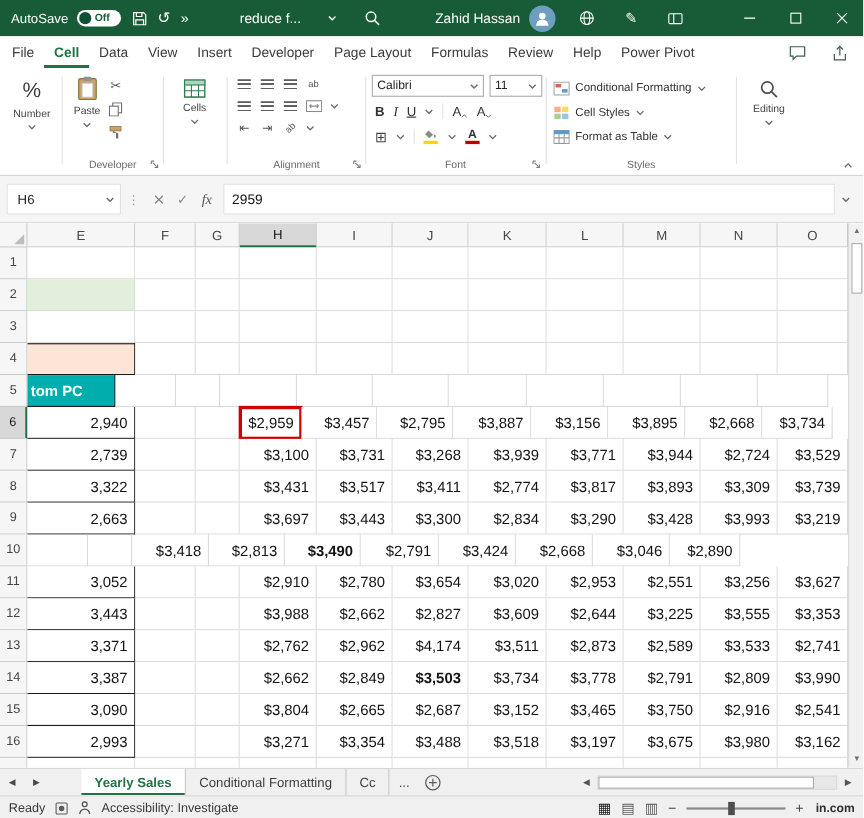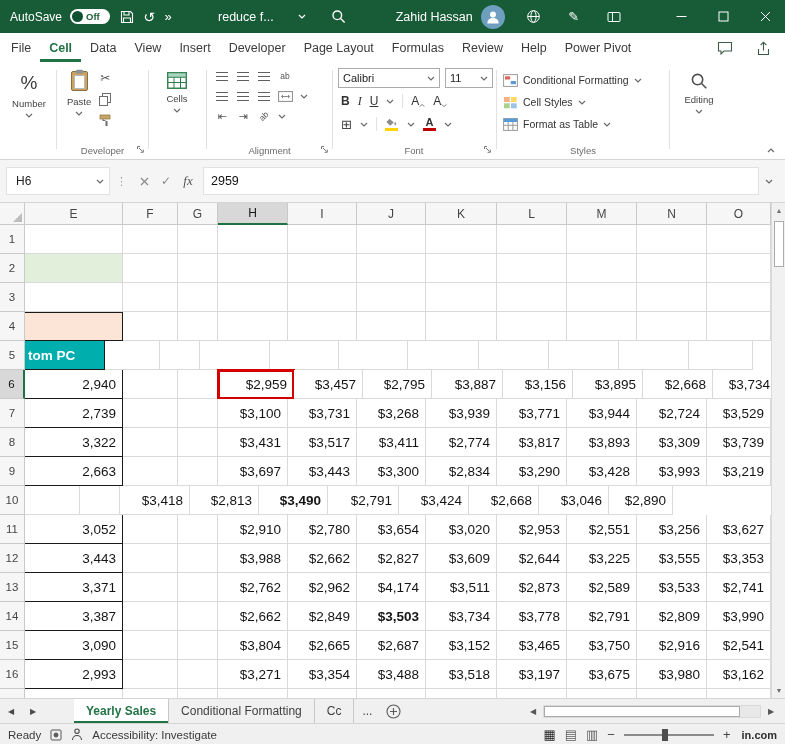--- a/index.html
+++ b/index.html
@@ -590,21 +590,21 @@
           <div class="cell" style="width: 70px;"></div>
           <div class="cell" style="width: 70px;"></div>
           <div class="cell" style="width: 70px;"></div>
           <div class="cell" style="width: 64px;"></div>
         </div>
         <div class="grow">
           <div class="rh selr">6</div>
           <div class="cell tbl num" style="width: 98px;">2,940</div>
           <div class="cell" style="width: 55px;"></div>
           <div class="cell" style="width: 40px;"></div>
-          <div class="cell num selcell" style="width: 76px;">$2,959</div>
+          <div class="cell num selcell" style="width: 56px;">$2,959</div>
           <div class="cell num" style="width: 69px;">$3,457</div>
           <div class="cell num" style="width: 69px;">$2,795</div>
           <div class="cell num" style="width: 71px;">$3,887</div>
           <div class="cell num" style="width: 70px;">$3,156</div>
           <div class="cell num" style="width: 70px;">$3,895</div>
           <div class="cell num" style="width: 70px;">$2,668</div>
           <div class="cell num" style="width: 64px;">$3,734</div>
         </div>
         <div class="grow">
           <div class="rh">7</div>

